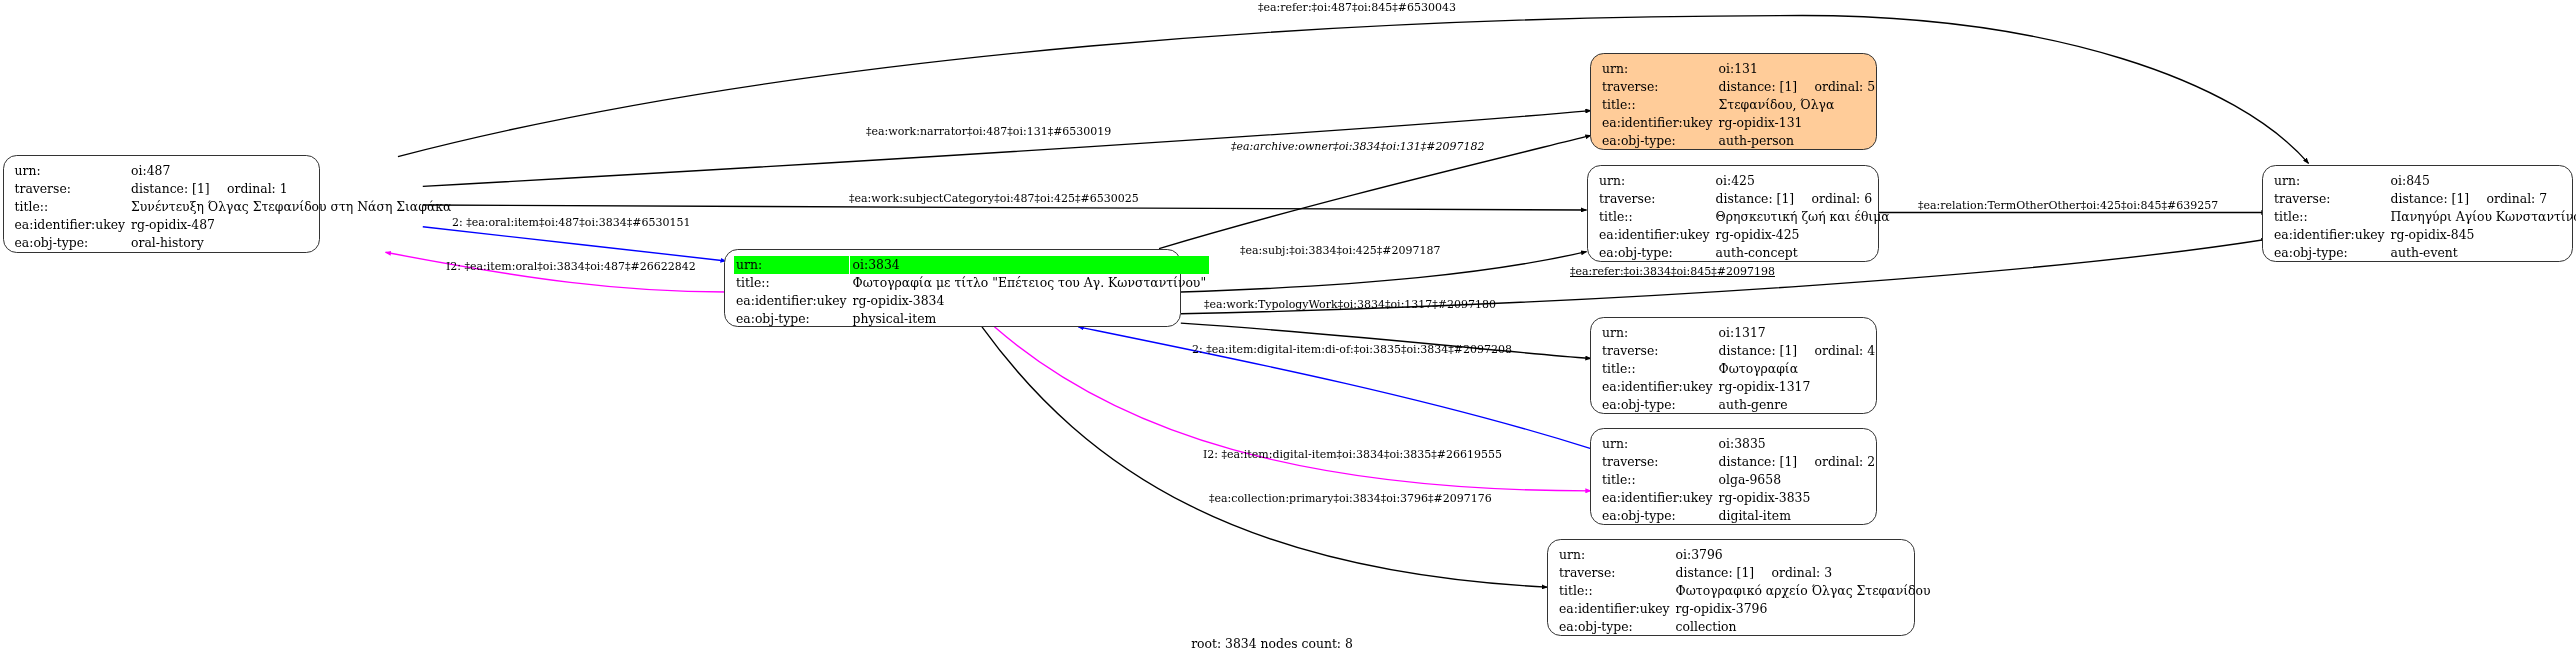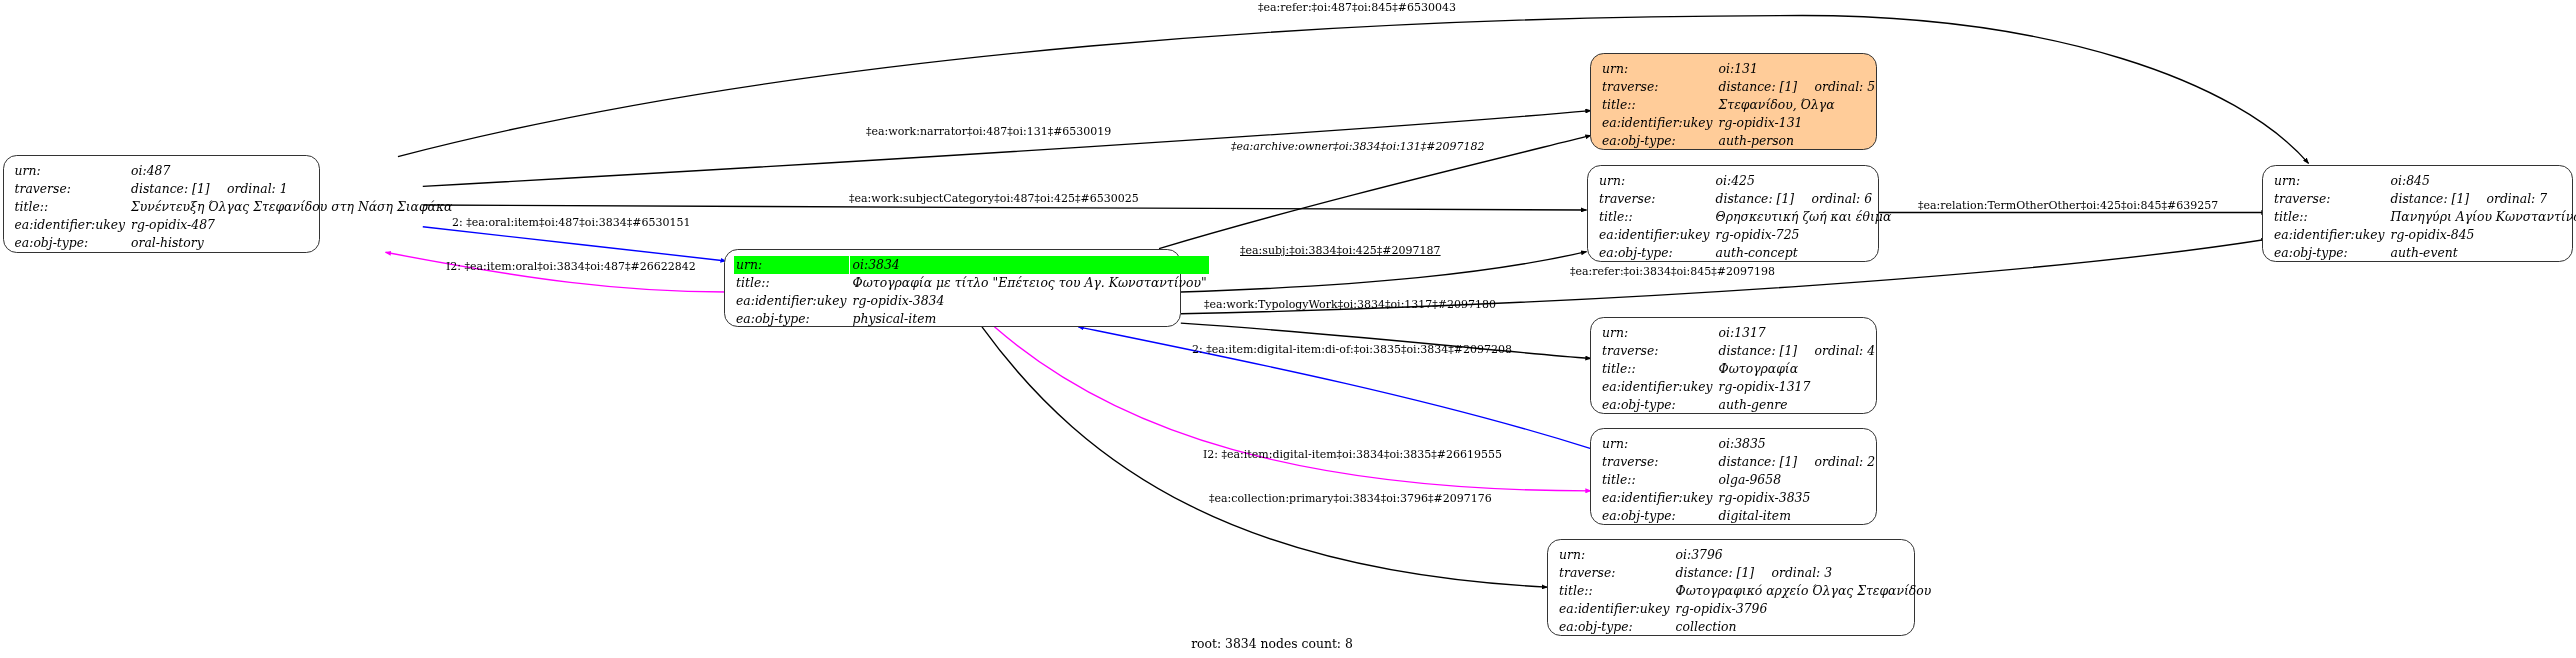--- a/index.html
+++ b/index.html
@@ -1,20 +1,20 @@
 <!DOCTYPE html>
 <html style="font-size:10px"><head>
 <meta charset="utf-8">
 <style>
   html, body { margin: 0; padding: 0; background: #ffffff; }
   body { width: 2576px; height: 658px; position: relative; overflow: hidden;
          font-family: "DejaVu Serif", "Liberation Serif", serif; color: #000; }
   #graph { position: absolute; left: 0; top: 0; width: 2576px; height: 658px; }
   .node { position: absolute; box-sizing: border-box; border: 1.2px solid #333;
-          border-radius: 13.7px; background: #fff; padding: 6.2px 7.5px 5px 7.5px; font-style: italic; }
+          border-radius: 13.7px; background: #fff; padding: 6.2px 7.5px 5px 7.5px; }
   .node.orange { background: #ffcc99; }
   .node table { border-collapse: separate; border-spacing: 1.9px 0; }
   .node td { font-size: 12.4px; line-height: 18px; padding: 0 2.5px; white-space: nowrap; }
   .node td.k { width: 106px; }
   .node td.v .sp { display: inline-block; width: 17.4px; }
   .node tr.hl td { background: #00ff00; }
   .edge-label { position: absolute; font-size: 11px; white-space: nowrap; line-height: 15px; }
   .footer { position: absolute; left: 0; width: 2544px; top: 636px; text-align: center; font-size: 12.4px; }
 </style>
 </head>
@@ -49,22 +49,22 @@
   </g>
 </svg>
 
 <div class="edge-label" style="left:1258px;top:0px;">‡ea:refer:‡oi:487‡oi:845‡#6530043</div>
 <div class="edge-label" style="left:866px;top:124px;">‡ea:work:narrator‡oi:487‡oi:131‡#6530019</div>
 <div class="edge-label" style="left:1231px;top:139px;font-style:italic;">‡ea:archive:owner‡oi:3834‡oi:131‡#2097182</div>
 <div class="edge-label" style="left:837px;top:191px;margin-left:12px;">‡ea:work:subjectCategory‡oi:487‡oi:425‡#6530025</div>
 <div class="edge-label" style="left:452px;top:215px;">2: ‡ea:oral:item‡oi:487‡oi:3834‡#6530151</div>
 <div class="edge-label" style="left:446px;top:259px;">I2: ‡ea:item:oral‡oi:3834‡oi:487‡#26622842</div>
 <div class="edge-label" style="left:1918px;top:198px;text-align:right;">‡ea:relation:TermOtherOther‡oi:425‡oi:845‡#639257</div>
-<div class="edge-label" style="left:1240px;top:243px;text-decoration:underline;">‡ea:subj:‡oi:3834‡oi:425‡#2097187</div>
-<div class="edge-label" style="left:1570px;top:264px;">‡ea:refer:‡oi:3834‡oi:845‡#2097198</div>
+<div class="edge-label" style="left:1240px;top:243px;">‡ea:subj:‡oi:3834‡oi:425‡#2097187</div>
+<div class="edge-label" style="left:1570px;top:264px;text-decoration:underline;">‡ea:refer:‡oi:3834‡oi:845‡#2097198</div>
 <div class="edge-label" style="left:1204px;top:297px;">‡ea:work:TypologyWork‡oi:3834‡oi:1317‡#2097180</div>
 <div class="edge-label" style="left:1192px;top:342px;">2: ‡ea:item:digital-item:di-of:‡oi:3835‡oi:3834‡#2097208</div>
 <div class="edge-label" style="left:1203px;top:447px;">I2: ‡ea:item:digital-item‡oi:3834‡oi:3835‡#26619555</div>
 <div class="edge-label" style="left:1209px;top:491px;text-align:right;">‡ea:collection:primary‡oi:3834‡oi:3796‡#2097176</div>
 
 <div class="node" style="left:2.5px;top:155px;width:317px;height:98px;">
   <table>
     <tbody>
         <tr>
           <td class="k">urn:</td>
@@ -150,21 +150,21 @@
     <tr>
           <td class="k">traverse:</td>
           <td class="v"><span>distance: [1]</span><span class="sp"></span><span>ordinal: 6</span></td>
         </tr>
     <tr>
           <td class="k">title::</td>
           <td class="v">Θρησκευτική ζωή και έθιμα</td>
         </tr>
     <tr>
           <td class="k">ea:identifier:ukey</td>
-          <td class="v">rg-opidix-725</td>
+          <td class="v">rg-opidix-425</td>
         </tr>
     <tr>
           <td class="k">ea:obj-type:</td>
           <td class="v">auth-concept</td>
         </tr>
   </tbody>
     </table>
 </div>
 
 <div class="node" style="left:2262px;top:165px;width:311px;height:97px;">

